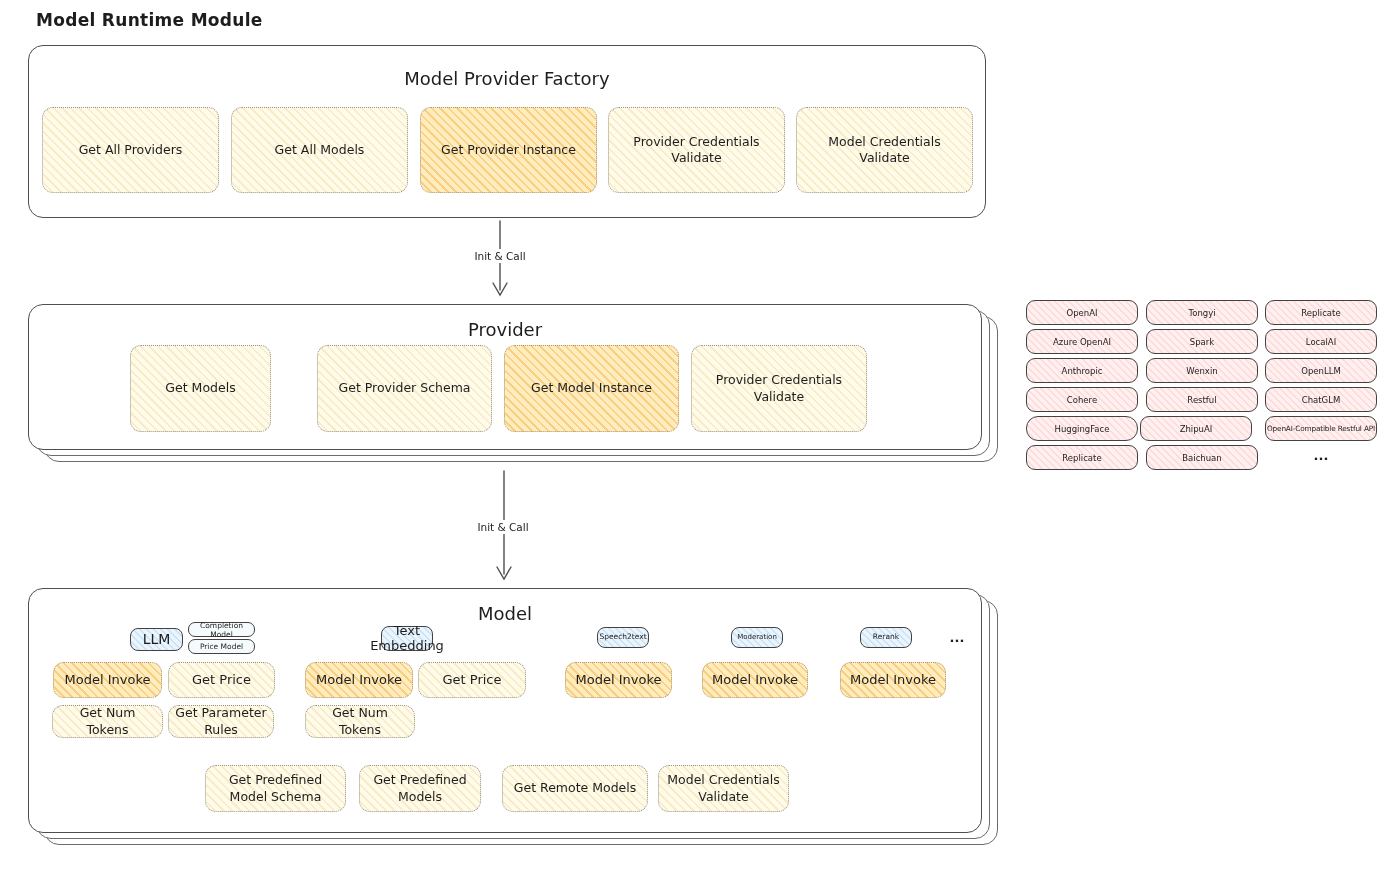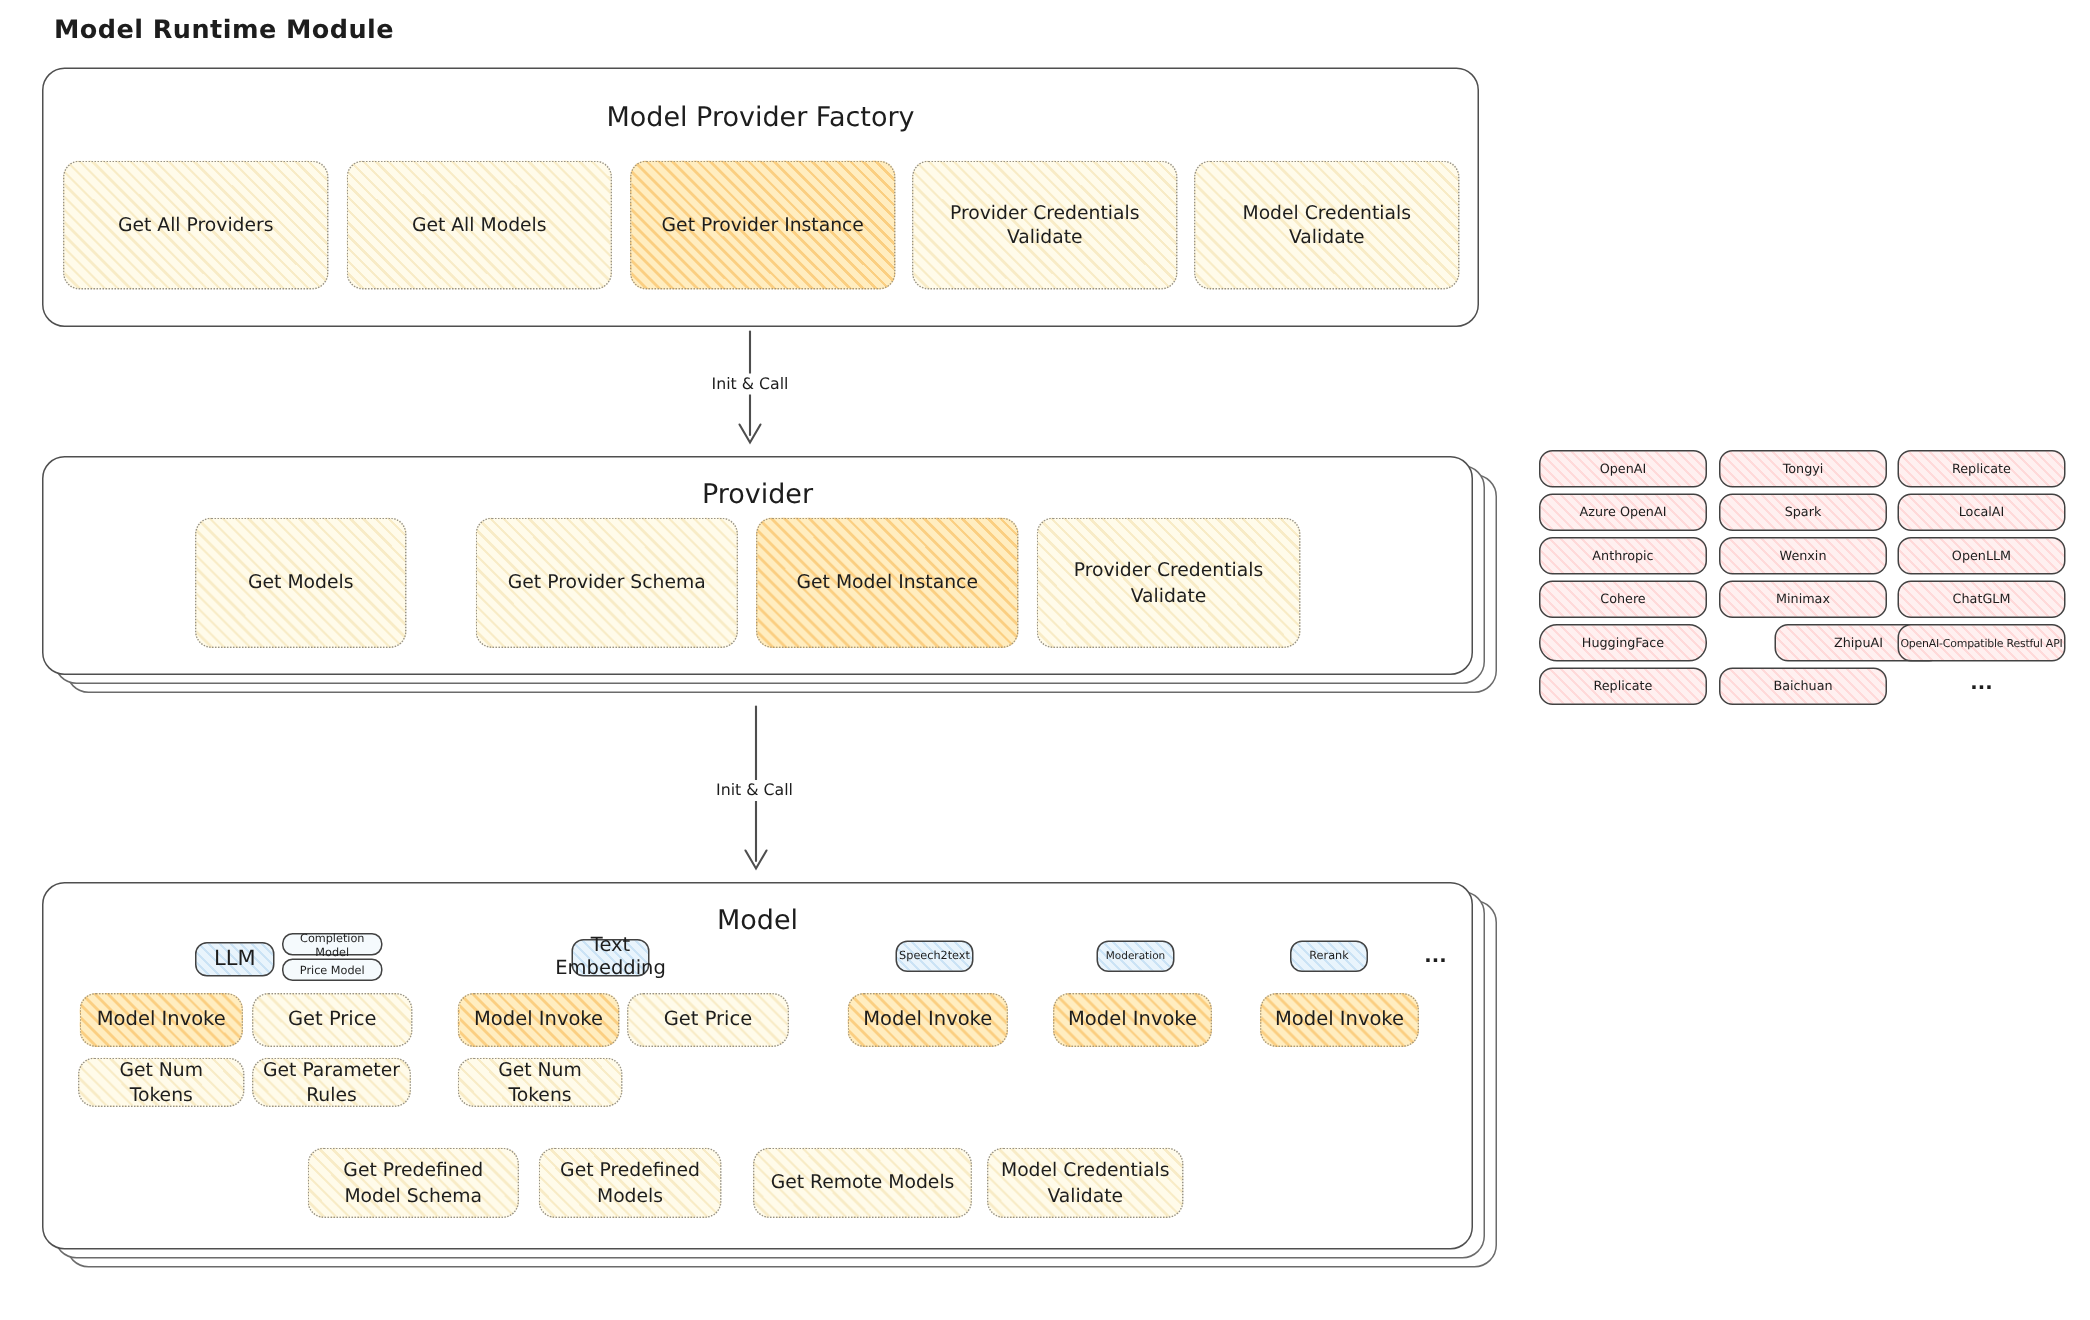--- a/index.html
+++ b/index.html
@@ -84,22 +84,22 @@
   <div class="abs pill" style="left:1026px;top:300px;width:112px;height:25px;">OpenAI</div>
   <div class="abs pill" style="left:1026px;top:329px;width:112px;height:25px;">Azure OpenAI</div>
   <div class="abs pill" style="left:1026px;top:358px;width:112px;height:25px;">Anthropic</div>
   <div class="abs pill" style="left:1026px;top:387px;width:112px;height:25px;">Cohere</div>
   <div class="abs pill" style="left:1026px;top:416px;width:112px;height:25px;border-radius:12px;">HuggingFace</div>
   <div class="abs pill" style="left:1026px;top:445px;width:112px;height:25px;">Replicate</div>
 
   <div class="abs pill" style="left:1146px;top:300px;width:112px;height:25px;">Tongyi</div>
   <div class="abs pill" style="left:1146px;top:329px;width:112px;height:25px;">Spark</div>
   <div class="abs pill" style="left:1146px;top:358px;width:112px;height:25px;">Wenxin</div>
-  <div class="abs pill" style="left:1146px;top:387px;width:112px;height:25px;">Minimax</div>
-  <div class="abs pill" style="left:1183px;top:416px;width:112px;height:25px;">ZhipuAI</div>
+  <div class="abs pill" style="left:1146px;top:387px;width:112px;height:25px;">Restful</div>
+  <div class="abs pill" style="left:1140px;top:416px;width:112px;height:25px;">ZhipuAI</div>
   <div class="abs pill" style="left:1146px;top:445px;width:112px;height:25px;">Baichuan</div>
 
   <div class="abs pill" style="left:1265px;top:300px;width:112px;height:25px;">Replicate</div>
   <div class="abs pill" style="left:1265px;top:329px;width:112px;height:25px;">LocalAI</div>
   <div class="abs pill" style="left:1265px;top:358px;width:112px;height:25px;">OpenLLM</div>
   <div class="abs pill" style="left:1265px;top:387px;width:112px;height:25px;">ChatGLM</div>
   <div class="abs pill tight" style="left:1265px;top:416px;width:112px;height:25px;">OpenAI-Compatible Restful API</div>
   <div class="abs dots" style="left:1265px;top:448px;width:112px;">...</div>
 
   <svg class="arrow" style="left:491px;top:470px;" width="26" height="112" viewBox="0 0 26 112">

